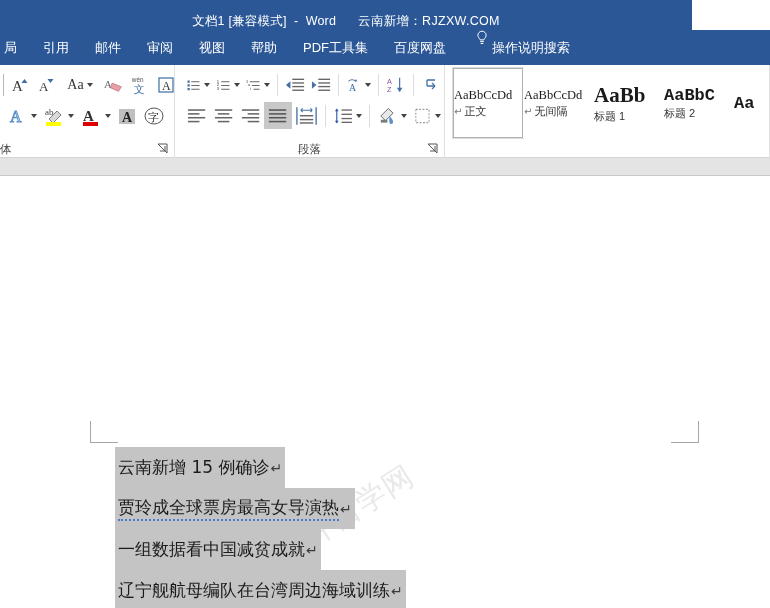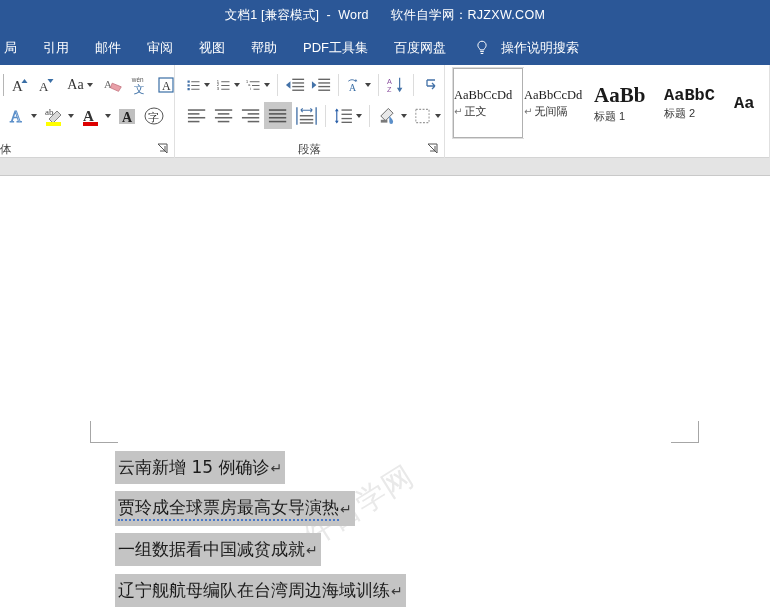--- a/index.html
+++ b/index.html
@@ -5,23 +5,23 @@
   * { box-sizing: border-box; margin: 0; padding: 0; }
   html, body {
     width: 770px; height: 608px;
     overflow: hidden;
     background: #ffffff;
     font-family: "Liberation Sans", "DejaVu Sans", sans-serif;
   }
 
   
   .titlebar {
-    height: 30px; width: 770px;
+    height: 30px; width: 692px;
     background: #2b5797;
-    display: flex; align-items: center; justify-content: center;
+    display: flex; align-items: flex-end; justify-content: center;
     color: #ffffff;
     font-size: 12.5px;
     letter-spacing: .2px;
     position: relative;
   }
   .title-main { white-space: pre; }
   .title-site { white-space: pre; margin-left: 22px; letter-spacing: .3px; }
 
   
   .tabstrip {
@@ -34,21 +34,21 @@
   }
   .tab {
     padding: 0 13px;
     height: 35px;
     line-height: 35px;
     white-space: nowrap;
     cursor: default;
   }
   .tab.first { padding-left: 4px; }
   .tellme {
-    display: flex; align-items: center; gap: 12px;
+    display: flex; gap: 3px;
     padding-left: 16px;
   }
   .bulb {
     width: 14px; height: 16px;
     position: relative;
   }
   .bulb svg { display: block; }
 
   
   .ribbon {
@@ -188,21 +188,21 @@
     pointer-events: none;
     font-family: "Liberation Sans", sans-serif;
   }
 
   .doctext {
     position: absolute;
     left: 115px; top: 271px;
   }
   .docline {
     height: 41px;
-    display: flex; align-items: center;
+    display: flex; 
     white-space: nowrap;
   }
   .sel {
     background: #c4c4c4;
     display: inline-flex; align-items: center;
     padding: 5px 0 5px 3px;
     font-size: 17px;
     color: #1b1b1b;
     font-family: "DejaVu Sans", "Liberation Sans", sans-serif;
   }
@@ -215,21 +215,21 @@
   .squiggle {
     border-bottom: 2px dotted #4a79c9;
     padding-bottom: 0px;
   }
 </style>
 </head>
 <body>
 
 <div class="titlebar">
   <span class="title-main">文档1 [兼容模式]  -  Word</span>
-  <span class="title-site">软件自学网：RJZXW.COM</span>
+  <span class="title-site">云南新增：RJZXW.COM</span>
 </div>
 
 <div class="tabstrip">
   <div class="tab first">局</div>
   <div class="tab">引用</div>
   <div class="tab">邮件</div>
   <div class="tab">审阅</div>
   <div class="tab">视图</div>
   <div class="tab">帮助</div>
   <div class="tab">PDF工具集</div>

